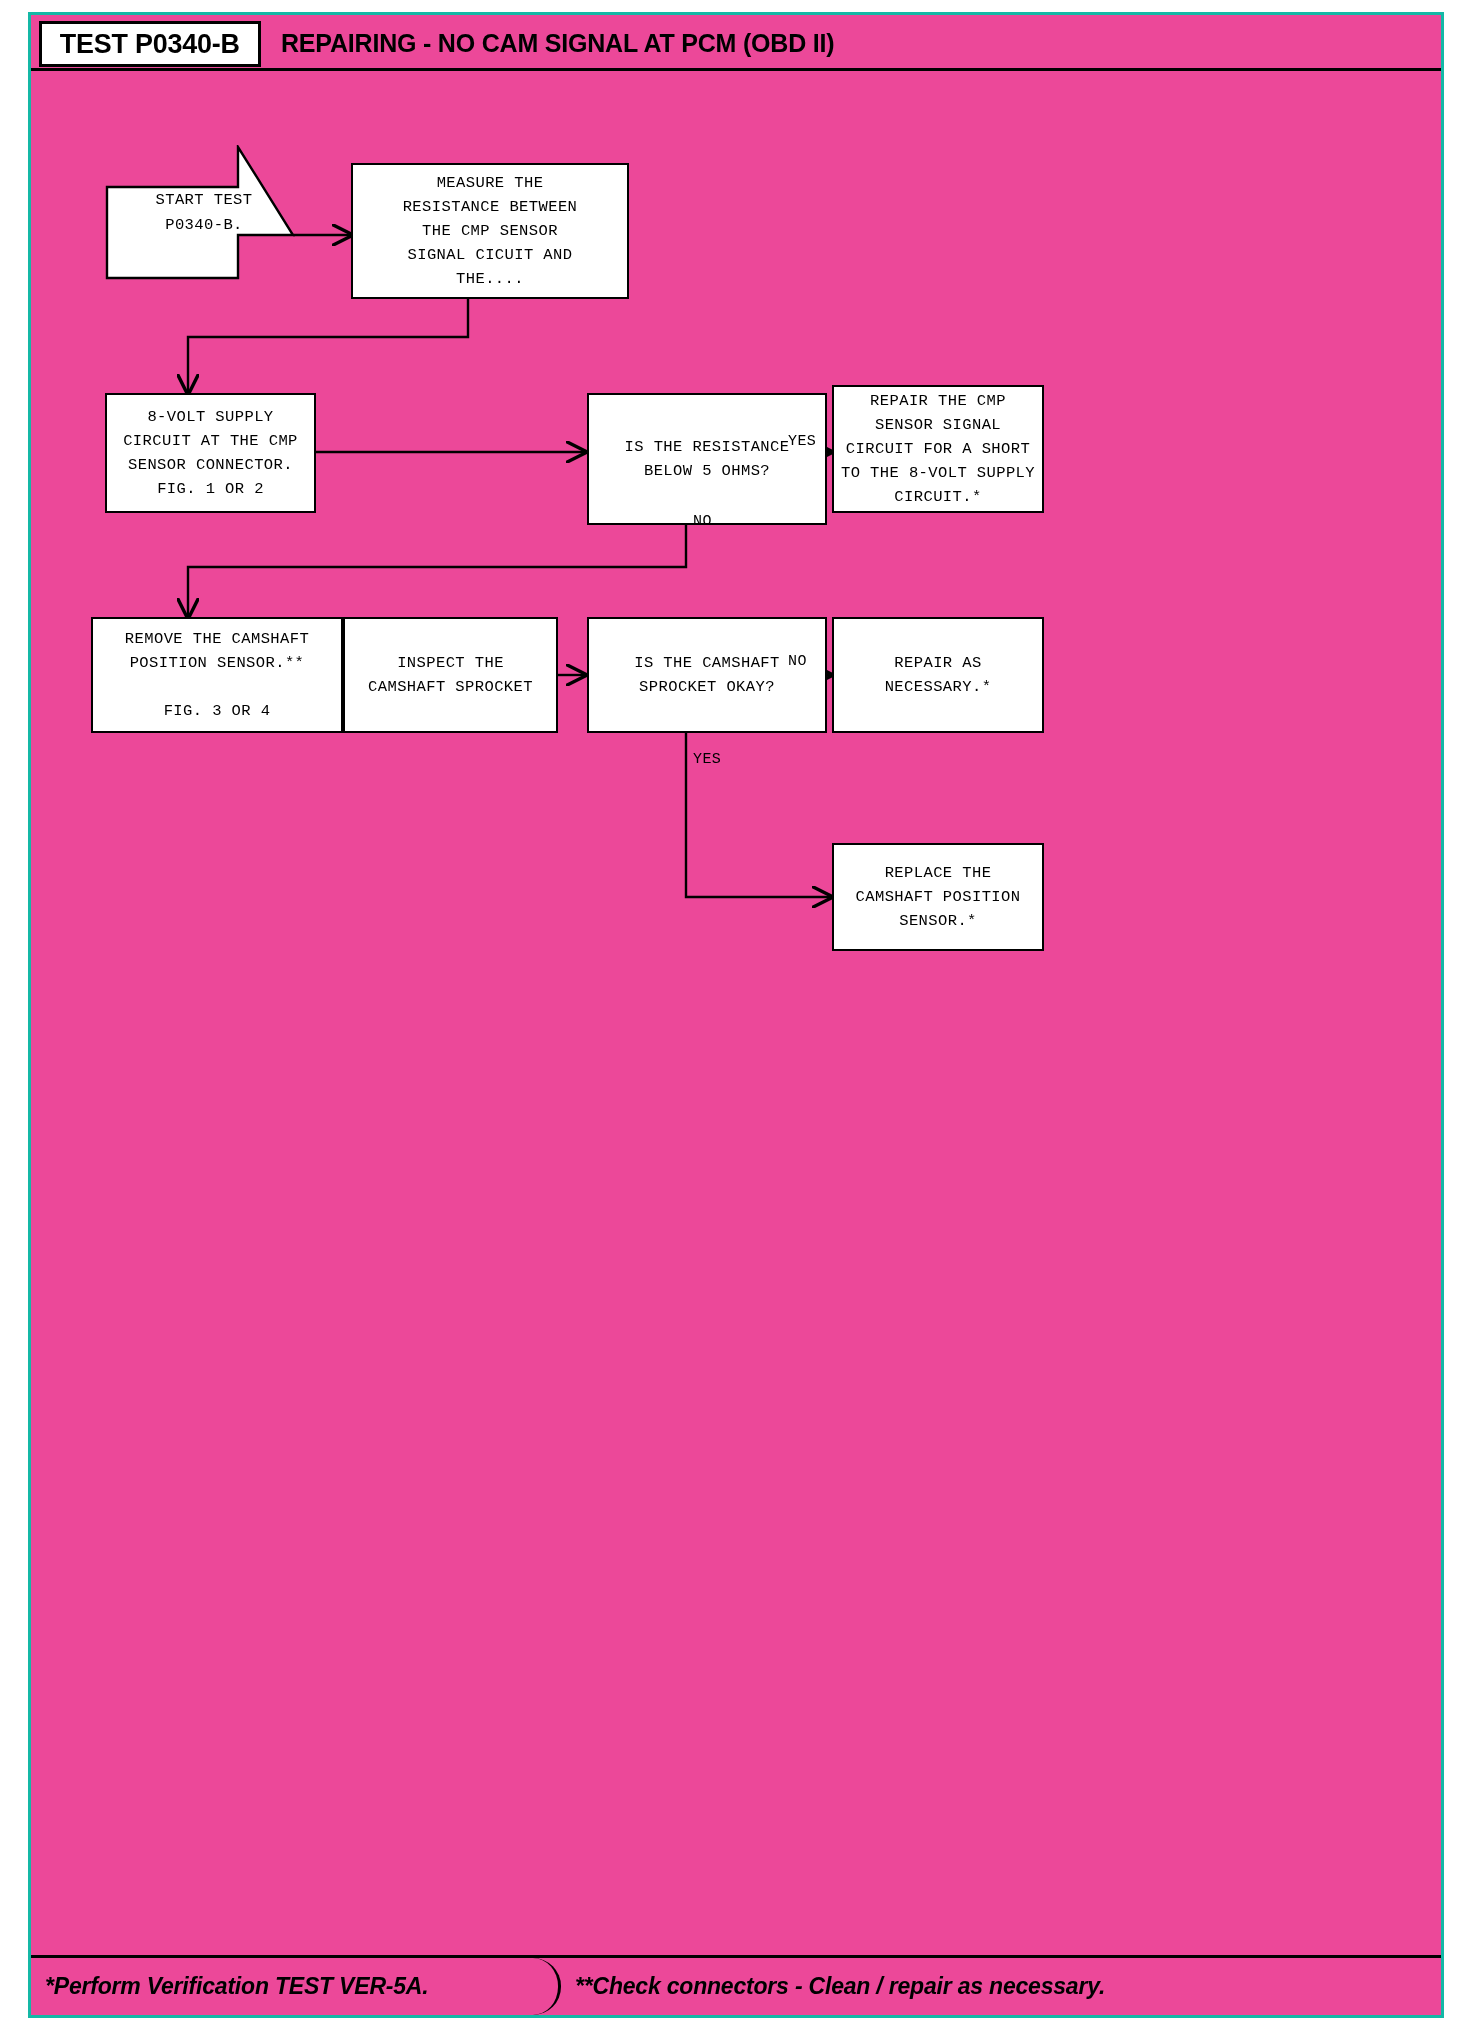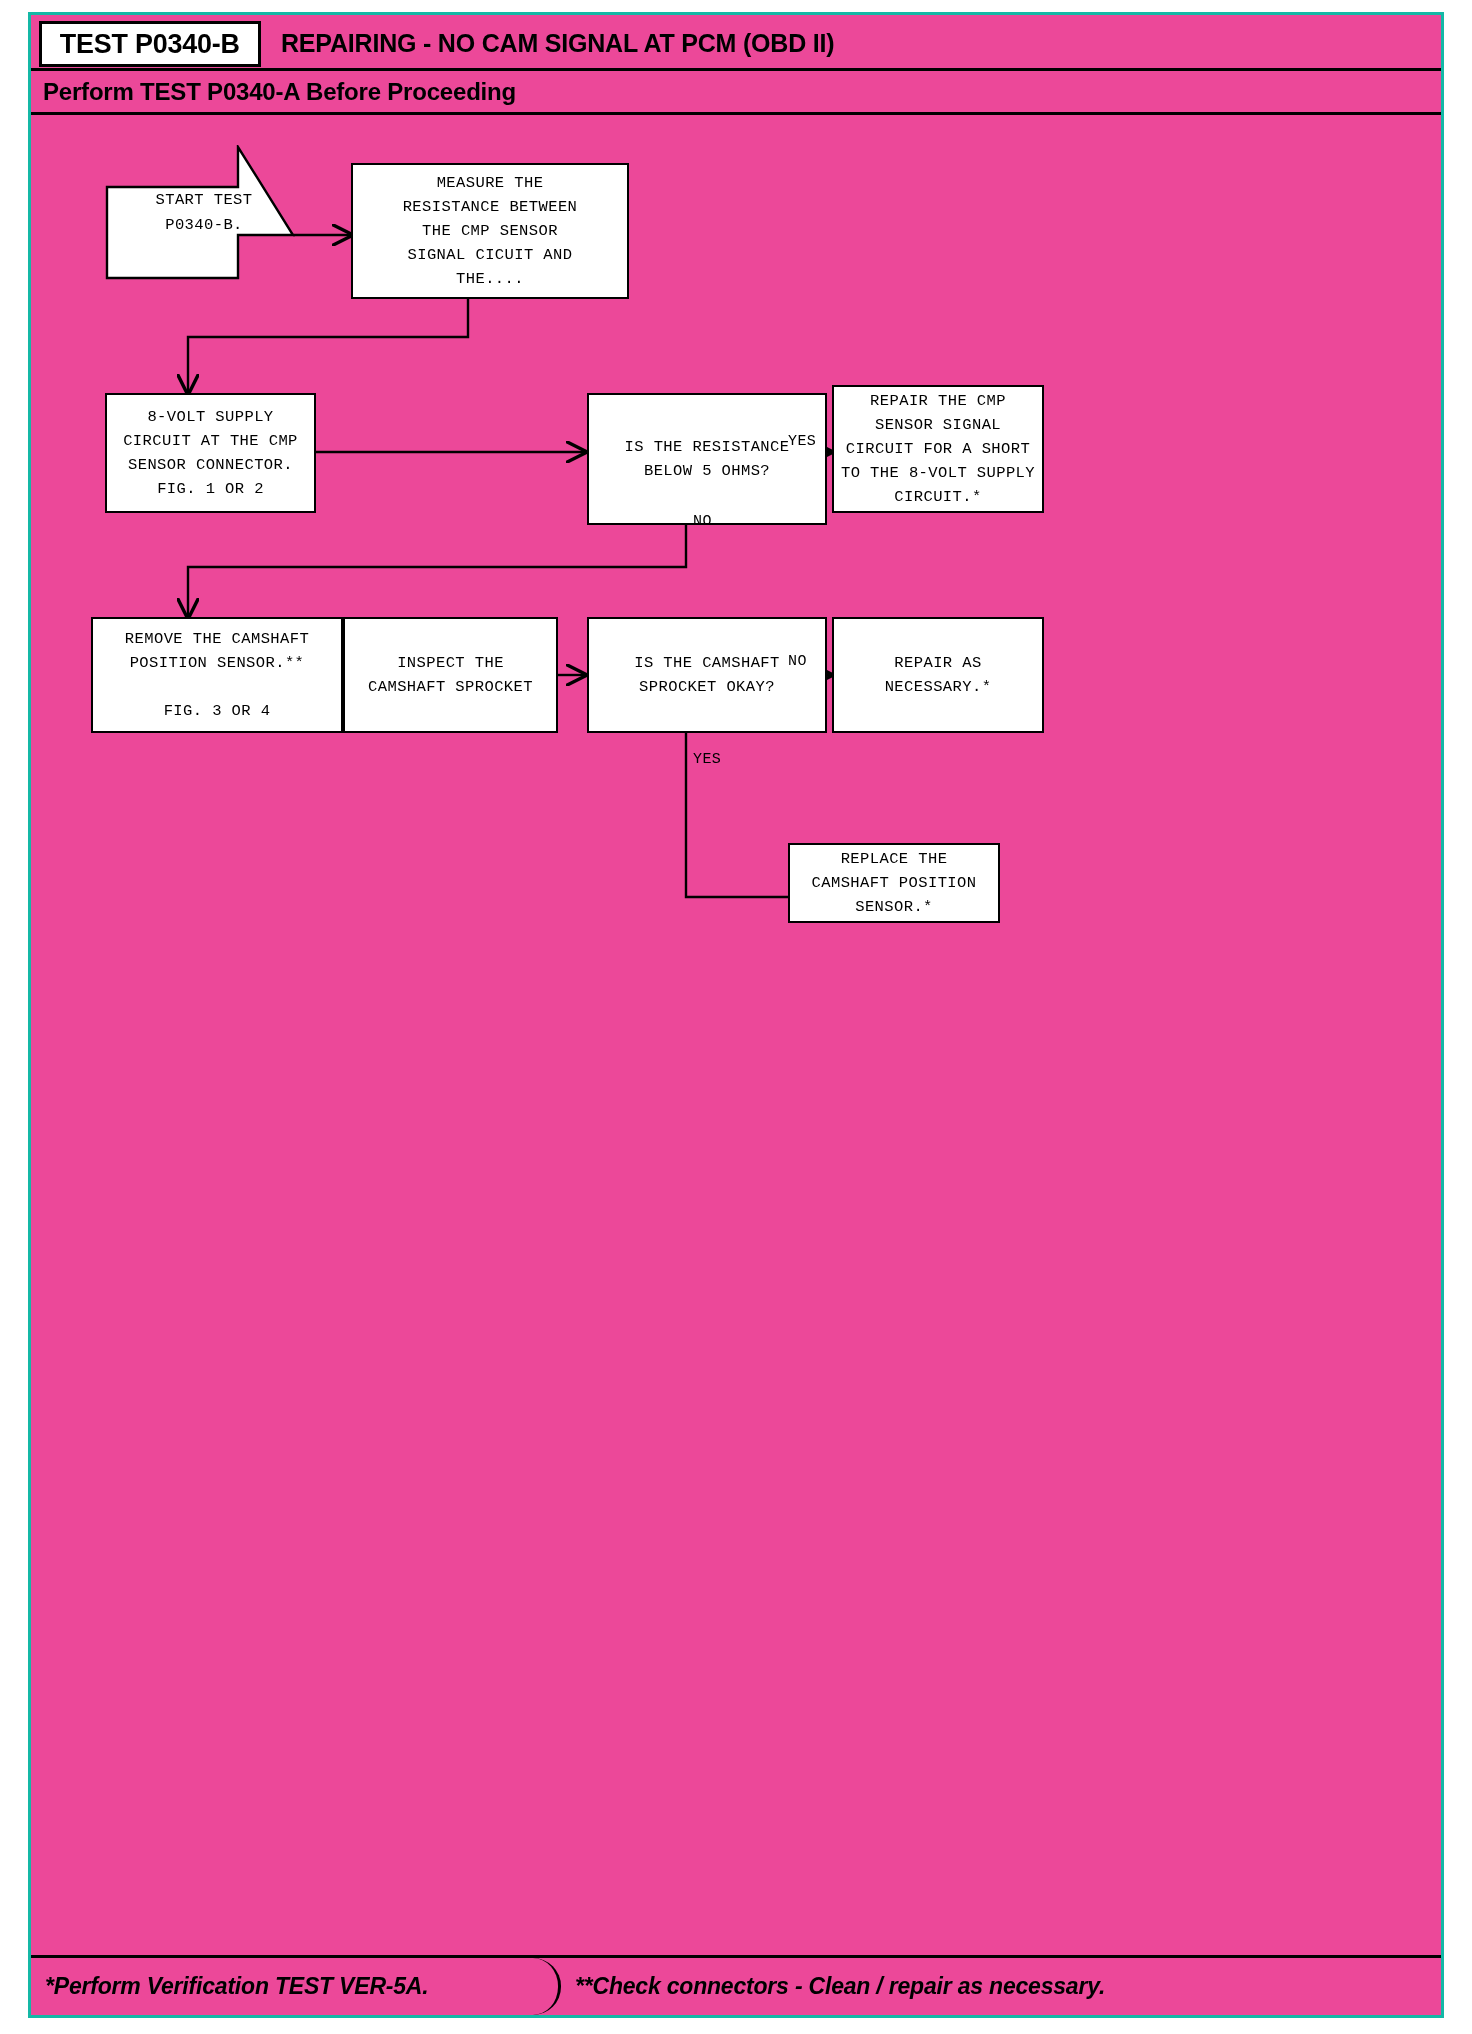--- a/index.html
+++ b/index.html
@@ -161,23 +161,20 @@
 
 <div id="page-frame">
 
   <div class="header-row">
     <div class="test-id-box">
       <span>TEST P0340-B</span>
     </div>
     <div class="header-title">REPAIRING - NO CAM SIGNAL AT PCM (OBD II)</div>
   </div>
 
-  <div class="subheader-row">
-    <span>Perform TEST P0340-A Before Proceeding</span>
-  </div>
 
   <div id="flow-canvas">
 
     <svg id="connectors" viewBox="0 0 1410 1840">
       <defs>
         <marker id="arrow" viewBox="0 0 10 10" refX="9" refY="5" markerWidth="9" markerHeight="9" orient="auto-start-reverse">
           <path d="M 0 0 L 10 5 L 0 10" fill="none" stroke="#000" stroke-width="1.6"></path>
         </marker>
       </defs>
       <g stroke="#000" stroke-width="2.4" fill="none">
@@ -253,21 +250,21 @@
     <div class="node" style="left:556px; top:502px; width:240px; height:116px;">
       <span>IS THE CAMSHAFT
 SPROCKET OKAY?</span>
     </div>
 
     <div class="node" style="left:801px; top:502px; width:212px; height:116px;">
       <span>REPAIR AS
 NECESSARY.*</span>
     </div>
 
-    <div class="node" style="left:757px; top:728px; width:212px; height:80px;">
+    <div class="node" style="left:801px; top:728px; width:212px; height:108px;">
       <span>REPLACE THE
 CAMSHAFT POSITION
 SENSOR.*</span>
     </div>
 
     <div class="edge-label" style="left:757px; top:318px;">YES</div>
 
     <div class="edge-label" style="left:662px; top:398px;">NO</div>
 
     <div class="edge-label" style="left:757px; top:538px;">NO</div>

